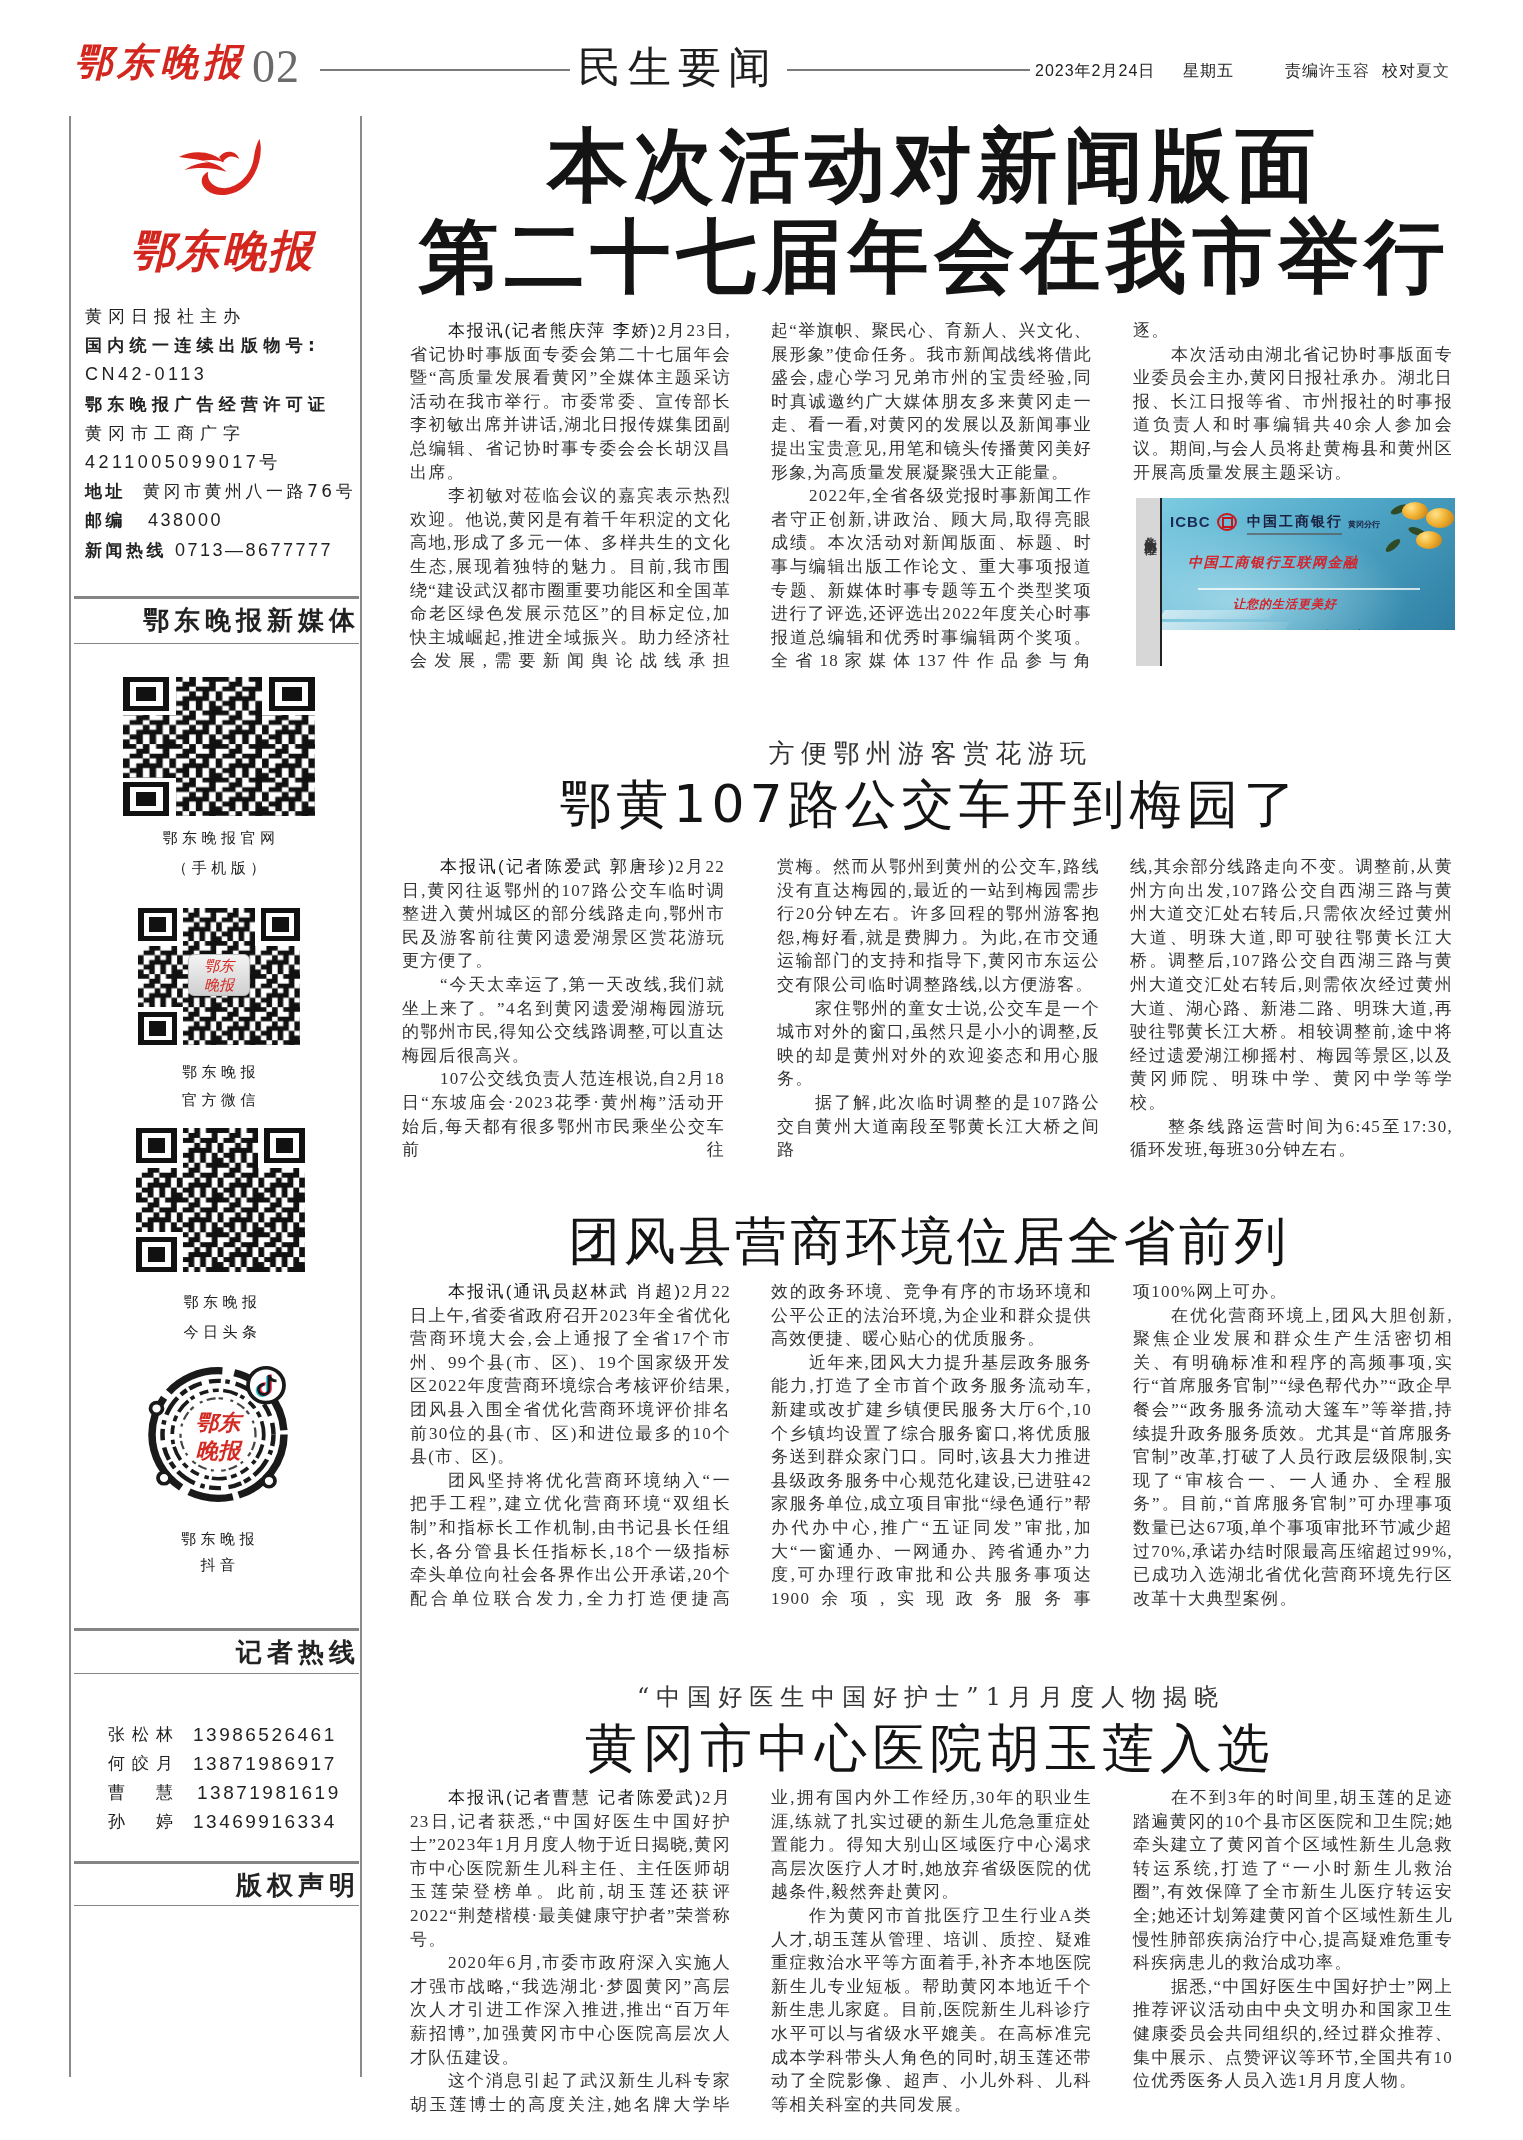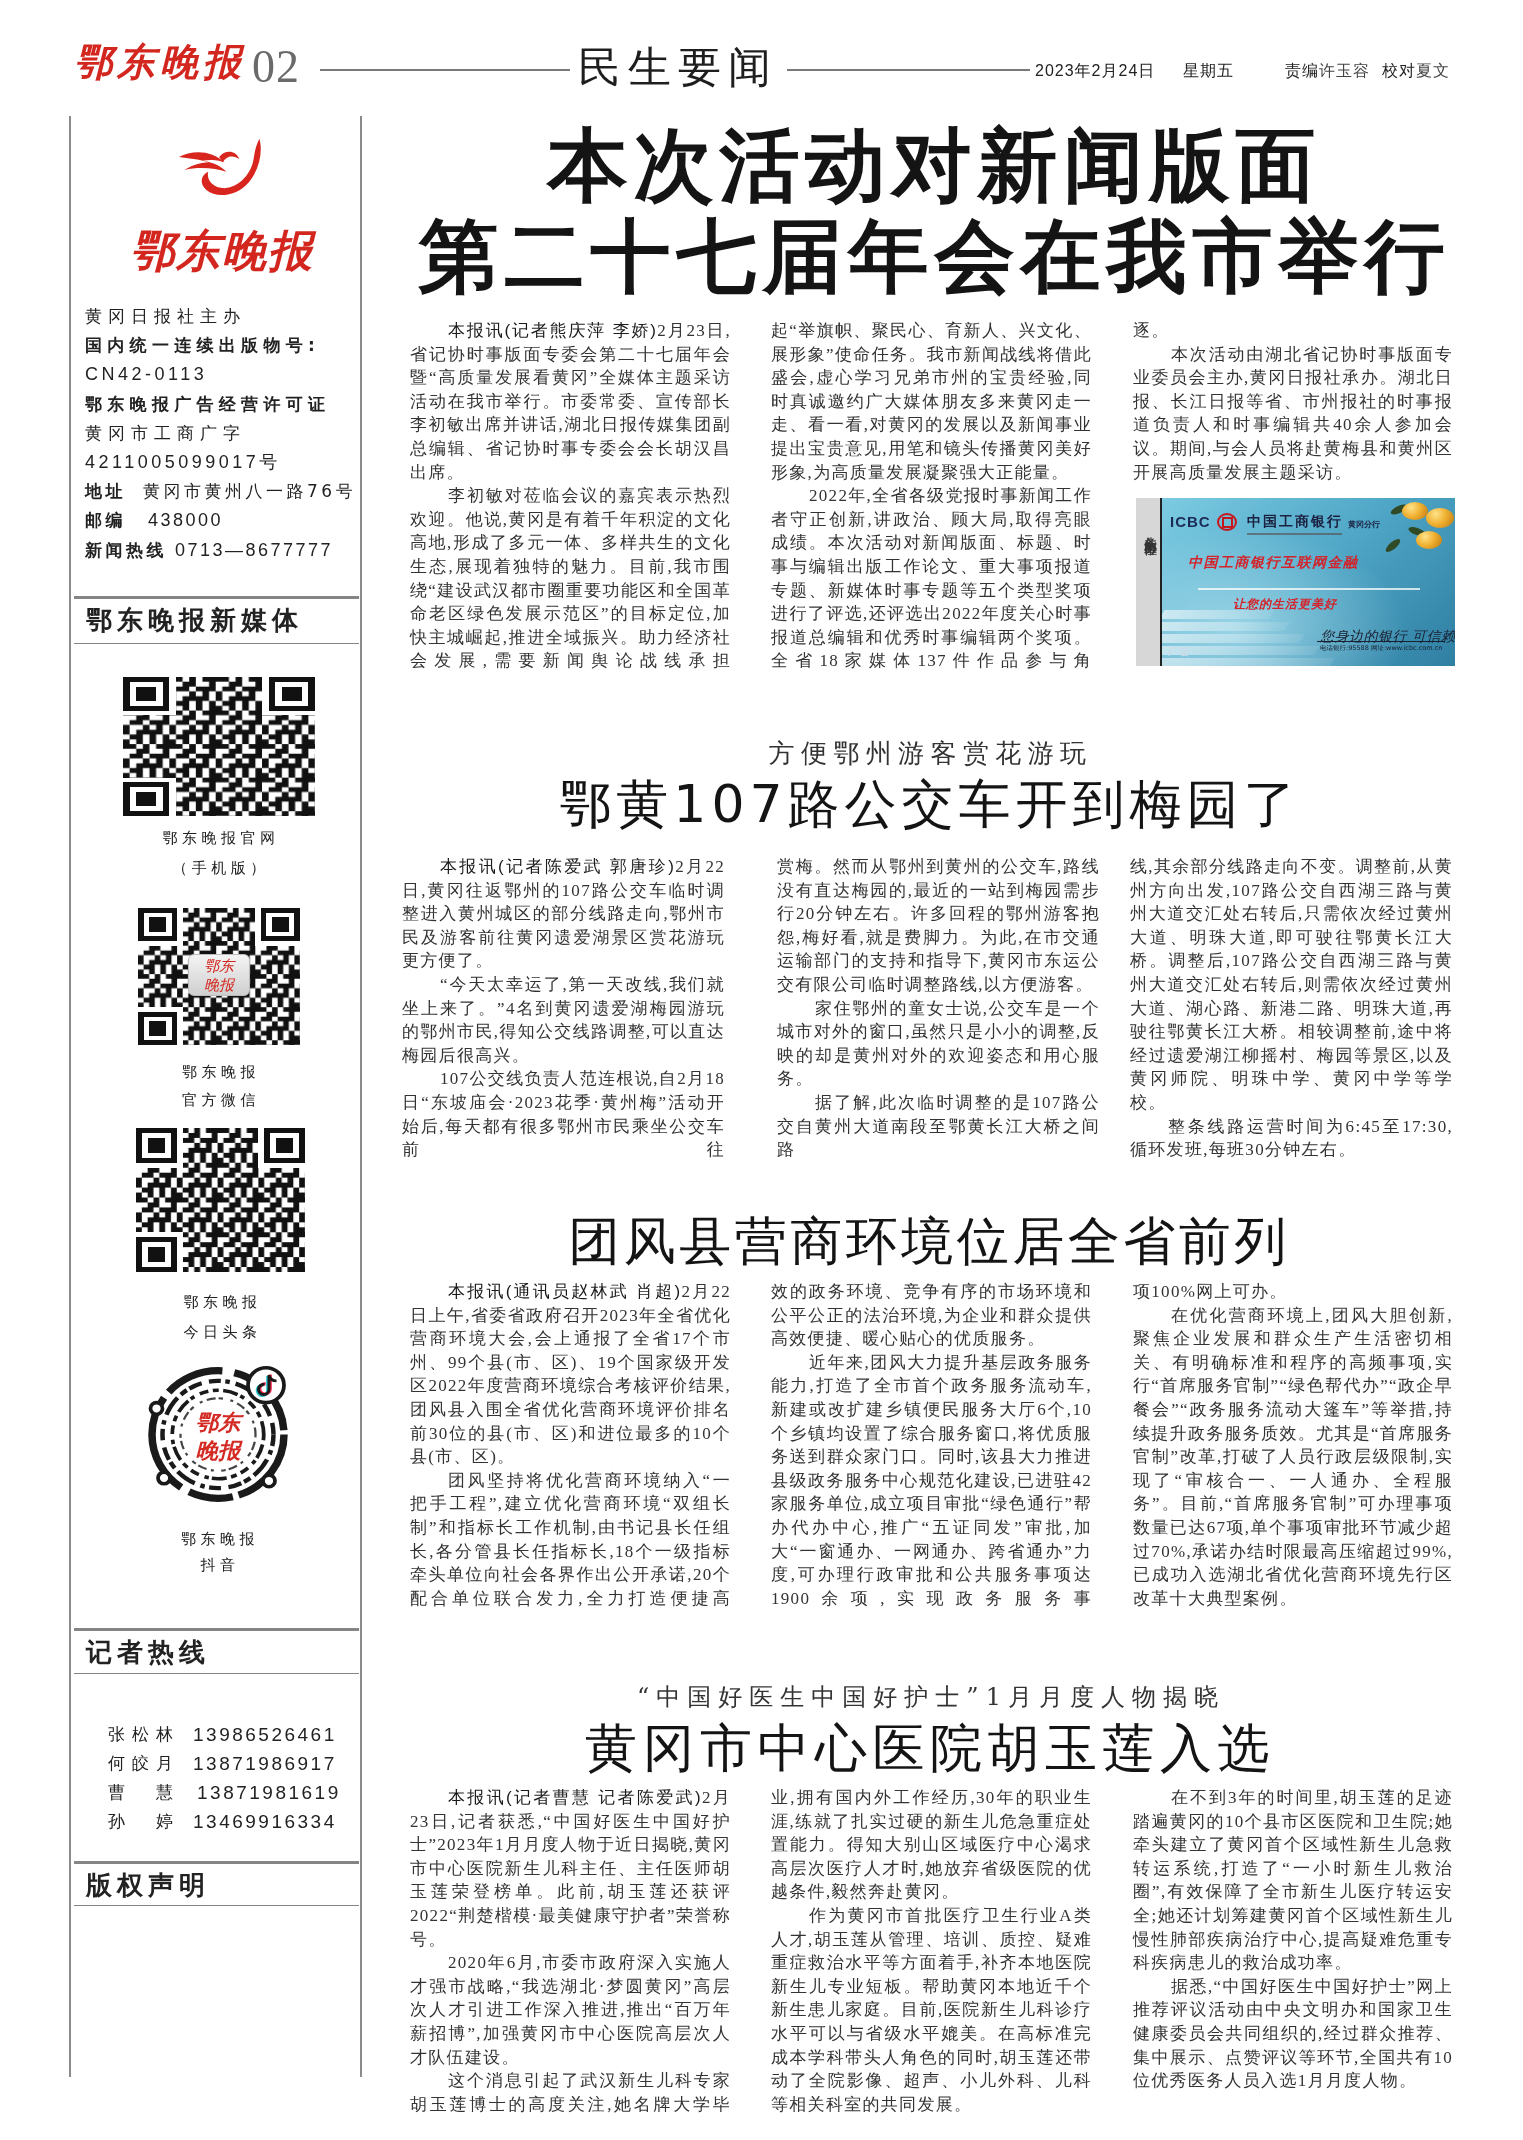--- a/index.html
+++ b/index.html
@@ -14,21 +14,21 @@
 .rule-right{left:787px;width:243px}
 .section-title{left:578px;top:41px;font-size:43px;line-height:52px;letter-spacing:7px;font-family:"DejaVu Sans",sans-serif;color:#1e1e1e;white-space:nowrap}
 .date-line{top:61px;font-size:16px;line-height:20px;font-family:"Liberation Sans","DejaVu Sans",sans-serif;color:#222;white-space:nowrap;letter-spacing:1px}
 .kai{font-family:"DejaVu Serif",serif;color:#444}
 
 .sidebar{left:69px;top:116px;width:293px;height:1961px;border-left:2px solid #8a8a8a;border-right:2px solid #8a8a8a}
 .sidebar > *{position:absolute}
 .sb-divider{left:3px;right:1px;background:#858585}
 .sb-divider.thick{height:3px}
 .sb-divider.thin{height:1px}
-.sb-title{left:0;right:0;text-align:left;font-size:26px;line-height:30px;font-weight:bold;letter-spacing:5px;padding-left:15px;font-family:"DejaVu Serif",serif;color:#222;white-space:nowrap}
+.sb-title{left:0;right:0;text-align:right;font-size:26px;line-height:30px;font-weight:bold;letter-spacing:5px;padding-left:0;font-family:"DejaVu Serif",serif;color:#222;white-space:nowrap}
 .logo-text{left:56px;top:107px;width:190px;text-align:center;font-size:44px;line-height:56px;color:#d3261f;font-family:"DejaVu Serif",serif;font-style:italic;font-weight:bold;letter-spacing:2px;white-space:nowrap}
 .sb-info{left:14px;top:186px;width:275px;font-family:"DejaVu Sans",sans-serif;font-size:17px;line-height:29.2px;color:#222}
 .sb-info div{white-space:nowrap;letter-spacing:6px}
 .sb-info .bold{font-weight:bold;letter-spacing:5.3px}
 .sb-info .latin{font-family:"Liberation Sans",sans-serif;font-size:18px;letter-spacing:3.5px}
 .sb-info .kv{letter-spacing:3.5px}
 .sb-info .kv .lbl{font-weight:bold;display:inline-block}
 .sb-info .kv .num{font-family:"Liberation Sans",sans-serif;font-size:18px;letter-spacing:2.5px}
 .qr{display:block}
 .qr-label{text-align:center;font-family:"DejaVu Sans",sans-serif;font-size:15px;letter-spacing:4.5px;padding-left:4px;color:#222;white-space:nowrap}
@@ -45,21 +45,21 @@
 .col{position:absolute;width:321px;font-size:17px;line-height:23.6px;letter-spacing:1.3px;color:#333;text-align:justify;font-family:"Liberation Serif","DejaVu Serif",serif}
 .col.w2{width:323px}
 .col p{text-indent:38px}
 .col p.ni{text-indent:0}
 .col p.cont{text-align-last:justify}
 .byline{font-family:"Liberation Sans","DejaVu Sans",sans-serif;font-weight:normal;color:#1a1a1a}
 
 .ad{left:1136px;top:498px;width:319px;height:168px}
 .ad-strip{position:absolute;left:0;top:0;width:26px;height:168px;background:#d7d7d7;border-right:2px solid #222}
 .ad-strip span{position:absolute;left:5px;top:28px;writing-mode:vertical-rl;font-family:"DejaVu Sans",sans-serif;font-size:13px;letter-spacing:1px;color:#333}
-.ad-body{position:absolute;left:26px;top:0;width:293px;height:168px;overflow:hidden;background:radial-gradient(ellipse at 25% 78%,rgba(210,245,252,.55),rgba(210,245,252,0) 55%),linear-gradient(135deg,#7ccbe2 0%,#4fa6c6 50%,#2f7fa3 100%)}
+.ad-body{position:absolute;left:26px;top:0;width:293px;height:132px;overflow:hidden;background:radial-gradient(ellipse at 25% 78%,rgba(210,245,252,.55),rgba(210,245,252,0) 55%),linear-gradient(135deg,#7ccbe2 0%,#4fa6c6 50%,#2f7fa3 100%)}
 .ad-body > *{position:absolute}
 .stair{height:9px;background:linear-gradient(90deg,rgba(255,255,255,.6),rgba(255,255,255,.08));transform:skewX(-30deg)}
 .fruit{border-radius:50%;background:radial-gradient(circle at 35% 30%,#ffe38a,#f0b030 45%,#b87410 100%)}
 .leaf{width:18px;height:7px;background:#2f4a24;border-radius:50%}
 .icbc-word{left:8px;top:15px;font-family:"Liberation Sans",sans-serif;font-weight:bold;font-size:15px;letter-spacing:1px;color:#1b2a55}
 .icbc-emblem{left:55px;top:15px;width:20px;height:18px;border:2.5px solid #c8161d;border-radius:50%}
 .icbc-emblem::after{content:"";position:absolute;left:3px;top:2px;width:7px;height:7px;border:2px solid #c8161d}
 .bank-name{left:85px;top:15px;font-family:"DejaVu Sans",sans-serif;font-weight:bold;font-size:14px;letter-spacing:2px;color:#1b2040;white-space:nowrap}
 .bank-underline{left:85px;top:35px;width:95px;height:2px;background:rgba(90,90,90,.7)}
 .branch{left:186px;top:21px;font-family:"DejaVu Sans",sans-serif;font-weight:bold;font-size:8px;color:#1b2040;white-space:nowrap}

